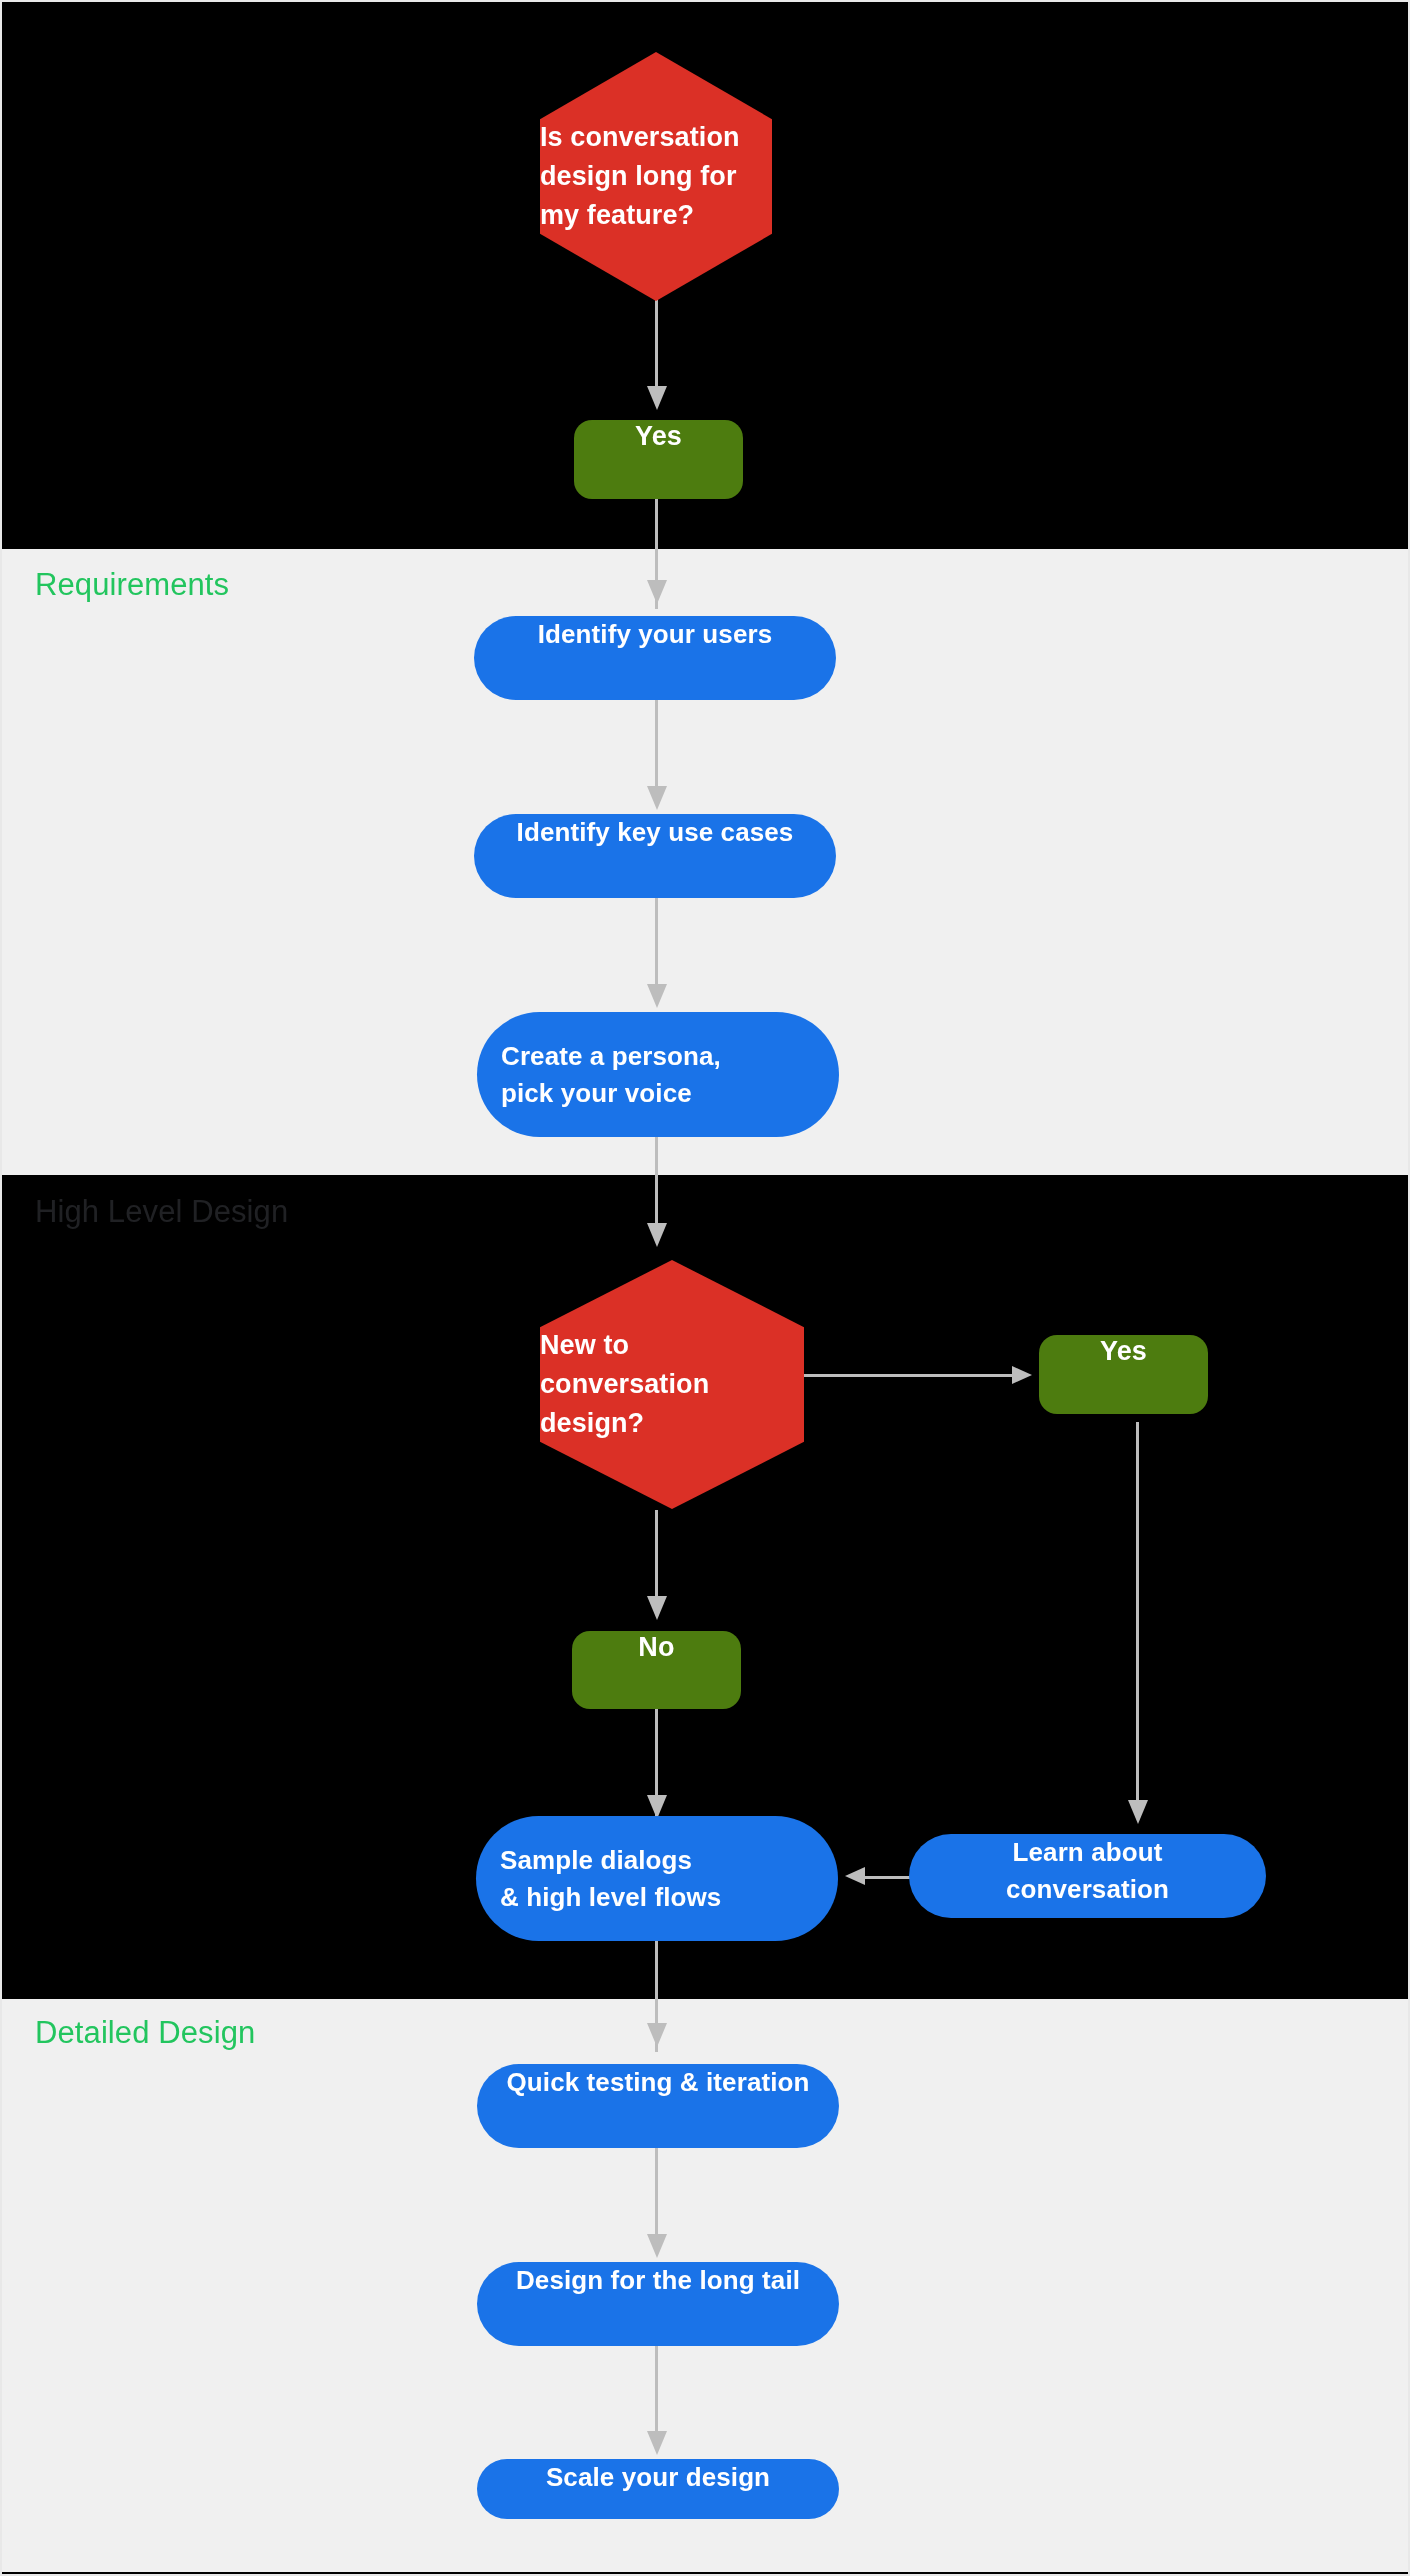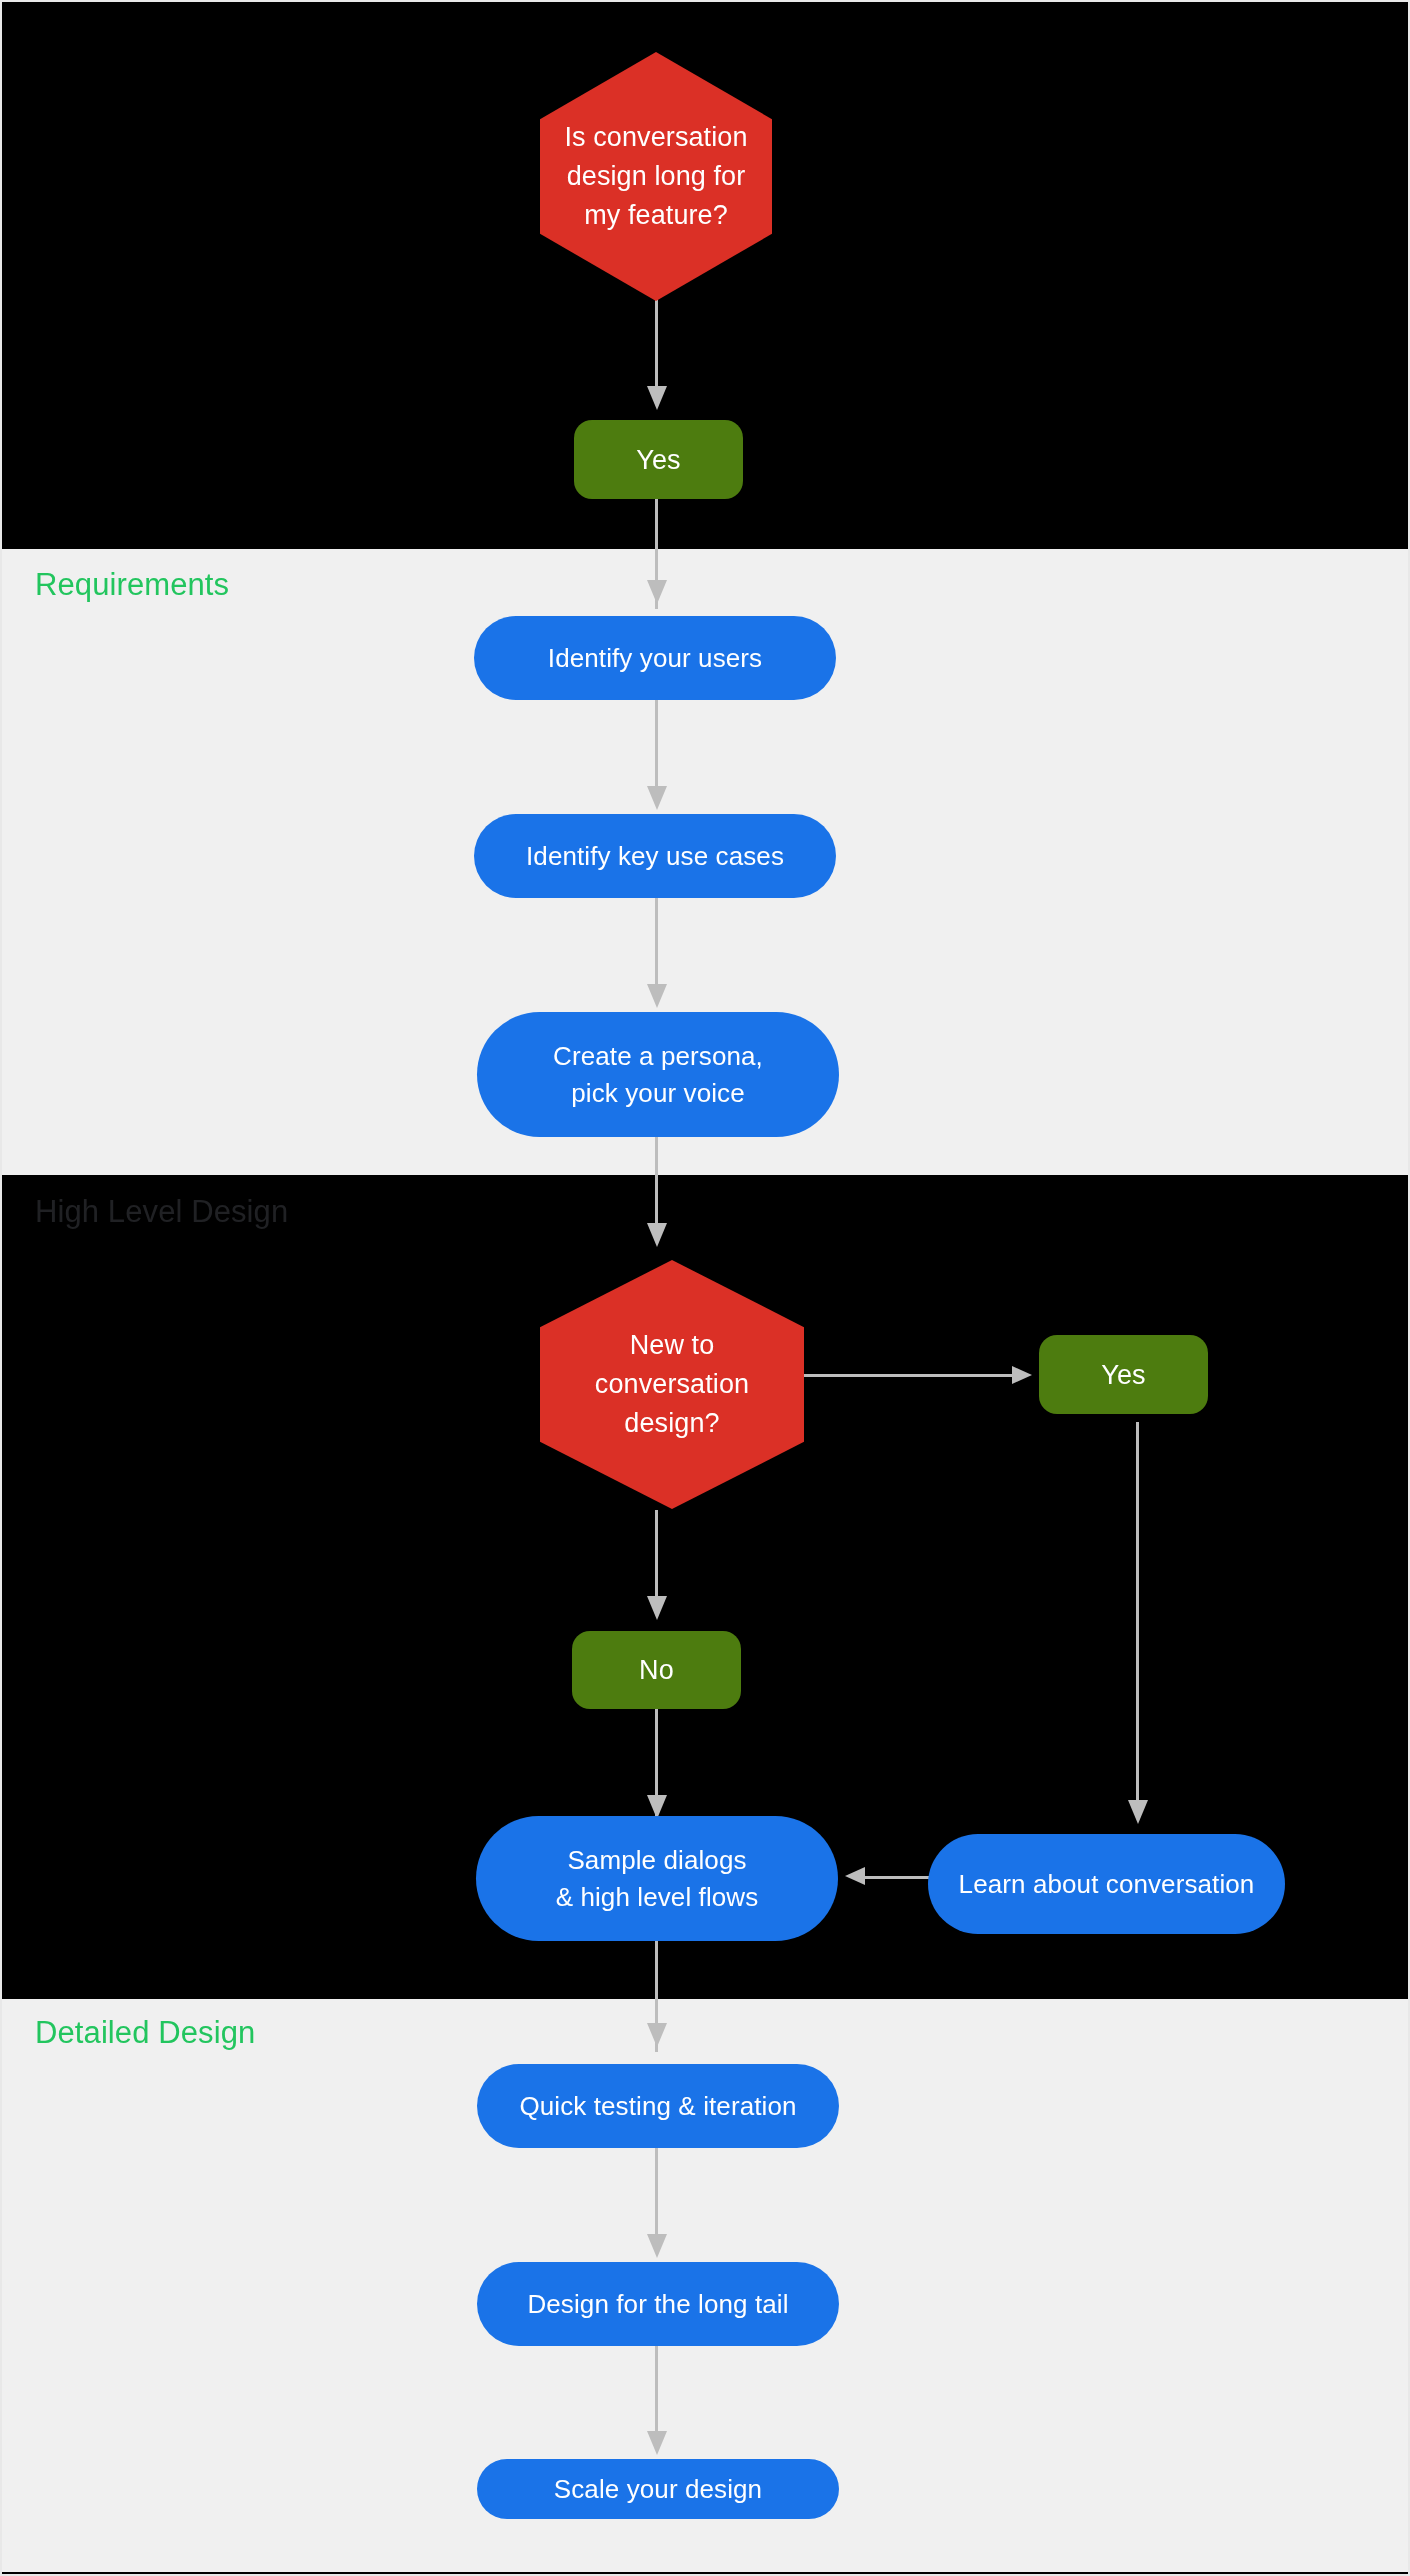--- a/index.html
+++ b/index.html
@@ -41,25 +41,25 @@
     white-space: nowrap;
   }
   .label-on-light { color: #22c55e; }
   .label-on-dark  { color: #202124; }
 
   
   .node {
     position: absolute;
     box-sizing: border-box;
     display: flex;
-    align-items: center;
+    align-items: flex-start;
     justify-content: center;
     text-align: center;
     color: #ffffff;
-    font-weight: 400;
+    font-weight: 700;
   }
 
   
   .hex {
     background: #db3026;
     -webkit-clip-path: polygon(50% 0%, 100% 27%, 100% 73%, 50% 100%, 0% 73%, 0% 27%);
     clip-path: polygon(50% 0%, 100% 27%, 100% 73%, 50% 100%, 0% 73%, 0% 27%);
     font-size: 27px;
     line-height: 39px;
     letter-spacing: 0.1px;
@@ -204,21 +204,21 @@
   </div>
 
   <div class="node greenbox" style="left:1037px; top:1333px; width:169px; height:79px;">
     <span>Yes</span>
   </div>
 
   <div class="node greenbox" style="left:570px; top:1629px; width:169px; height:78px;">
     <span>No</span>
   </div>
 
-  <div class="node pill" style="left:926px; top:1832px; width:357px; height:100px;">
+  <div class="node pill" style="left:907px; top:1832px; width:357px; height:84px;">
     <span>Learn about conversation</span>
   </div>
 
   <div class="node pill" style="left:474px; top:1814px; width:362px; height:125px; flex-direction:column;">
     <span class="two-line">Sample dialogs</span>
     <span class="two-line">&amp; high level flows</span>
   </div>
 
   <div class="node pill" style="left:475px; top:2062px; width:362px; height:84px;">
     <span>Quick testing &amp; iteration</span>

